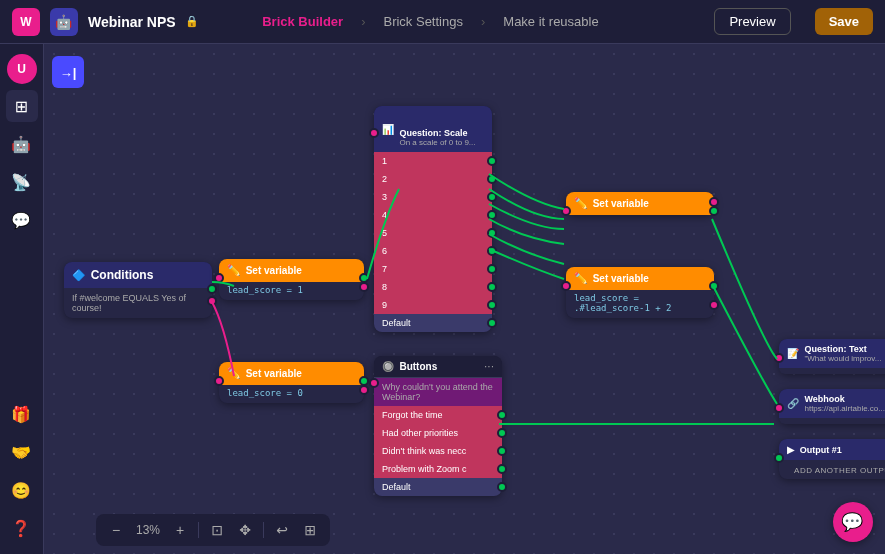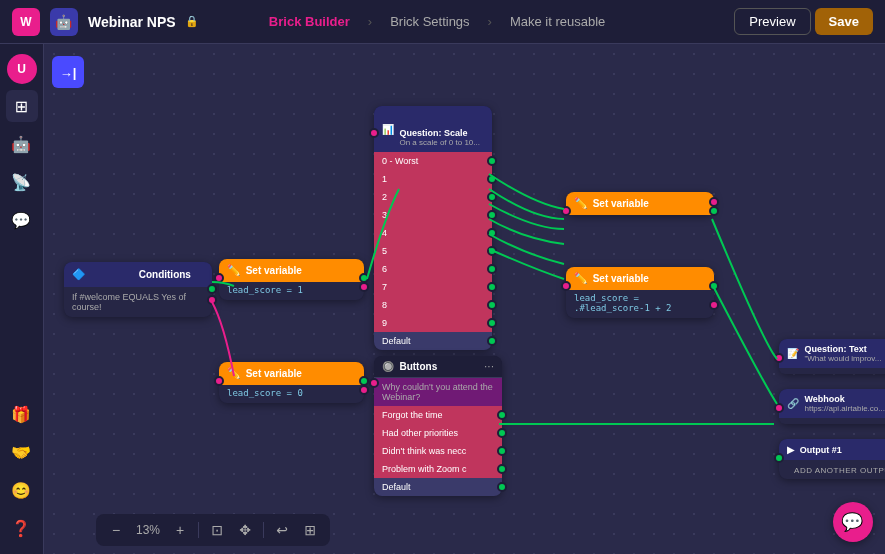--- a/index.html
+++ b/index.html
@@ -38,21 +38,21 @@
     }
     .lock-icon { color: #aaa; font-size: 11px; }
     .breadcrumb {
       display: flex; align-items: center; gap: 18px;
       margin: 0 auto;
       font-size: 13px;
     }
     .breadcrumb-item { color: #aaa; cursor: pointer; }
     .breadcrumb-item.active { color: #e91e8c; font-weight: 600; }
     .breadcrumb-sep { color: #555; }
-    .topbar-actions { display: flex; gap: 4px; margin-left: auto; }
+    .topbar-actions { display: flex; gap: 24px; margin-left: auto; }
     .btn-preview {
       padding: 5px 14px;
       border: 1px solid #555;
       background: transparent;
       color: white;
       border-radius: 6px;
       font-size: 13px;
       cursor: pointer;
     }
     .btn-save {
@@ -302,21 +302,21 @@
     <path d="M 668 175 Q 720 300 733 315" stroke="#00c853" stroke-width="2" fill="none"></path>
 
     <path d="M 455 380 Q 600 380 730 380" stroke="#00c853" stroke-width="2" fill="none"></path>
 
     <path d="M 668 240 Q 720 340 733 360" stroke="#00c853" stroke-width="2" fill="none"></path>
   </svg>
 
   <div class="node conditions-node" style="left:20px;top:218px;">
     <div class="node-header" style="background:#2a2a6a;gap:5px;display:flex;align-items:center;">
       <span>🔷</span>
-      <span style="font-size:10px;font-weight:600;margin-left:48px;">Conditions</span>
+      <span style="font-size:12px;font-weight:600;">Conditions</span>
     </div>
     <div class="node-body">
       <span>If #welcome EQUALS Yes of course!</span>
     </div>
 
     <div class="dot-connector dot-green" style="right:-5px;top:22px;"></div>
     <div class="dot-connector dot-pink" style="right:-5px;bottom:12px;"></div>
   </div>
 
   <div class="node" style="left:175px;top:215px;width:145px;">
@@ -343,28 +343,24 @@
     <div class="dot-connector dot-pink" style="left:-5px;top:14px;"></div>
     <div class="dot-connector dot-green" style="right:-5px;top:14px;"></div>
     <div class="dot-connector dot-pink" style="right:-5px;bottom:8px;"></div>
   </div>
 
   <div class="node" style="left:330px;top:62px;width:118px;">
     <div style="padding:5px 8px;background:#2a2a6a;border-radius:8px 8px 0 0;display:flex;align-items:center;gap:5px;">
       <span>📊</span>
       <div>
         <div style="font-size:9px;font-weight:700;color:white;margin-top:17px;">Question: Scale</div>
-        <div style="font-size:8px;color:#aaa;">On a scale of 0 to 10...</div>
+        <div style="font-size:8px;color:#aaa;">On a scale of 0 to 9...</div>
       </div>
     </div>
 
-    <div class="scale-option opt-pink">
-      <span>0 - Worst</span>
-      <div class="dot-connector dot-green" style="right:-5px;top:50%;transform:translateY(-50%);position:absolute;"></div>
-    </div>
     <div class="scale-option opt-pink" style="font-size:9px;">
       <span>1</span>
       <div class="dot-connector dot-green" style="right:-5px;top:50%;transform:translateY(-50%);position:absolute;"></div>
     </div>
     <div class="scale-option opt-pink">
       <span>2</span>
       <div class="dot-connector dot-green" style="right:-5px;top:50%;transform:translateY(-50%);position:absolute;"></div>
     </div>
     <div class="scale-option opt-pink">
       <span>3</span>

